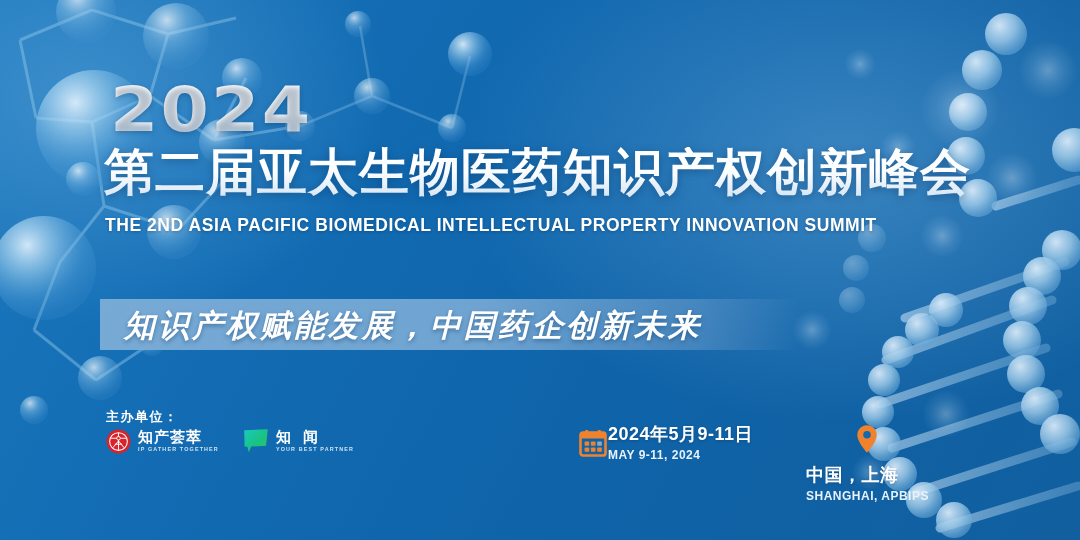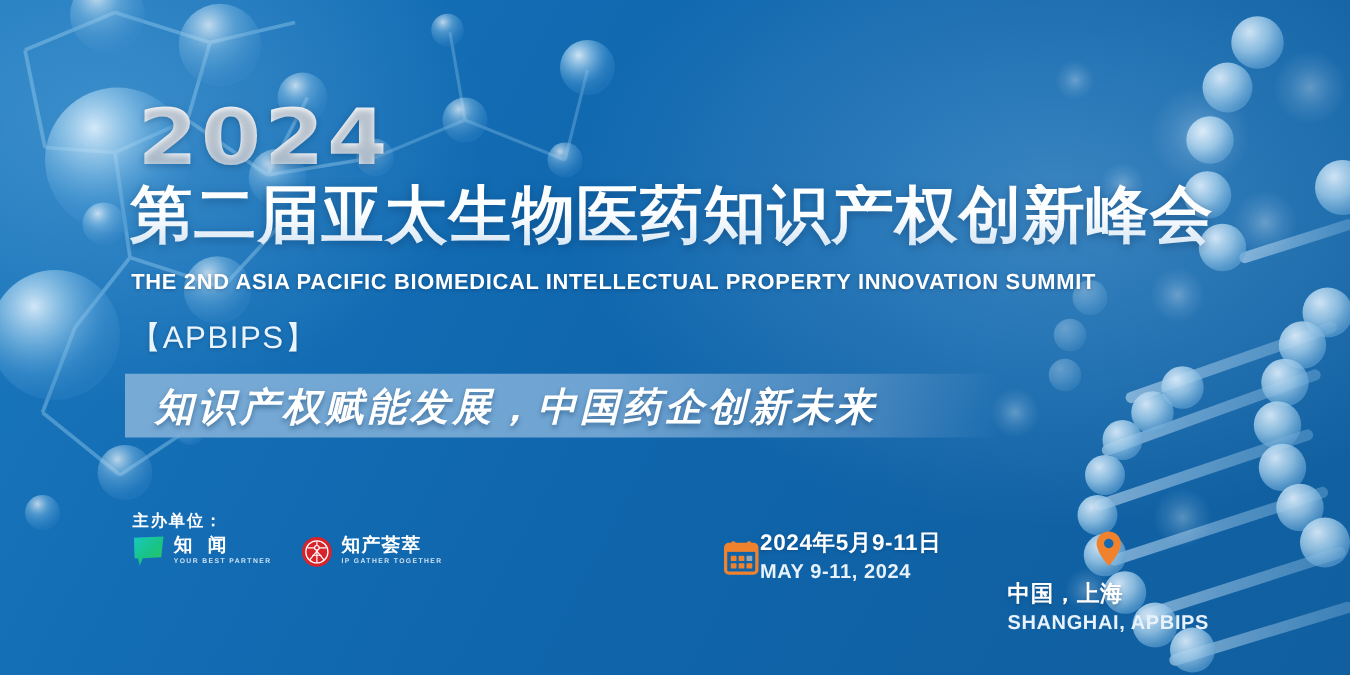--- a/index.html
+++ b/index.html
@@ -130,21 +130,21 @@
   .info-loc  { position:absolute; left:806px; top:424px; display:flex; align-items:center; gap:11px;flex-direction:column; }
   .info-ico  { width:30px; height:30px; flex:none; }
   .info-ico.pin { width:22px; height:30px; }
   .info-txt  { display:flex; flex-direction:column; }
   .info-cn {
     font-size:18px; font-weight:700; color:#ffffff;
     letter-spacing:.5px; line-height:1.22; white-space:nowrap;
     text-shadow:0 1px 3px rgba(0,35,75,.3);
   }
   .info-en {
-    font-size:16px; font-weight:700; color:#e7f2fb;
+    font-size:12px; font-weight:700; color:#e7f2fb;
     letter-spacing:.5px; line-height:1.25; margin-top:2px; white-space:nowrap;
   }
 </style>
 </head>
 <body>
 
 <div id="banner">
 
   <svg class="bg-layer molecules" viewBox="0 0 1080 540" preserveAspectRatio="none">
     <defs>
@@ -275,60 +275,59 @@
   </svg>
 
   <div class="content">
 
     <div class="year">2024</div>
 
     <div class="title-cn">第二届亚太生物医药知识产权创新峰会</div>
 
     <div class="title-en">THE 2ND ASIA PACIFIC BIOMEDICAL INTELLECTUAL PROPERTY INNOVATION SUMMIT</div>
 
-    <div class="abbr">【APBIPS】</div>
 
     <div class="slogan-box"></div>
     <div class="slogan-text">知识产权赋能发展，中国药企创新未来</div>
 
     <div class="org-label">主办单位：</div>
 
     <div class="org-row">
+
+      <div class="org">
+        <svg class="logo-seal" viewBox="0 0 26 26">
+          <circle cx="13" cy="13" r="12.4" fill="#d8232a"></circle>
+          <circle cx="13" cy="13" r="9.2" fill="none" stroke="#ffffff" stroke-width="1.1"></circle>
+          <g stroke="#ffffff" stroke-width="1" fill="none" stroke-linecap="round">
+            <path d="M13 4.6 L13 21.4 M5.4 9.6 L20.6 9.6"></path>
+            <path d="M7.4 19.2 L13 12.4 L18.6 19.2"></path>
+            <path d="M9.6 15.8 L16.4 15.8"></path>
+          </g>
+          <circle cx="13" cy="9.6" r="1.9" fill="#d8232a" stroke="#ffffff" stroke-width="1"></circle>
+        </svg>
+        <div class="org-txt">
+          <div class="org-name tight">知产荟萃</div>
+          <div class="org-tag">IP GATHER TOGETHER</div>
+        </div>
+      </div>
 
       <div class="org">
         <svg class="logo-bubble" viewBox="0 0 26 26">
           <defs>
             <linearGradient id="gbub" x1="0" y1="0" x2="1" y2="1">
               <stop offset="0%" stop-color="#19c9c0"></stop>
               <stop offset="55%" stop-color="#19c383"></stop>
               <stop offset="100%" stop-color="#2ec45f"></stop>
             </linearGradient>
           </defs>
           <path d="M1.2 2.2 L24.8 1.2 L23 17.8 L8.2 18.6 L5.8 24.6 L4.4 18.8 L1.6 18.6 Z" fill="url(#gbub)"></path>
         </svg>
         <div class="org-txt">
           <div class="org-name">知 闻</div>
           <div class="org-tag">YOUR BEST PARTNER</div>
-        </div>
-      </div>
-
-      <div class="org">
-        <svg class="logo-seal" viewBox="0 0 26 26">
-          <circle cx="13" cy="13" r="12.4" fill="#d8232a"></circle>
-          <circle cx="13" cy="13" r="9.2" fill="none" stroke="#ffffff" stroke-width="1.1"></circle>
-          <g stroke="#ffffff" stroke-width="1" fill="none" stroke-linecap="round">
-            <path d="M13 4.6 L13 21.4 M5.4 9.6 L20.6 9.6"></path>
-            <path d="M7.4 19.2 L13 12.4 L18.6 19.2"></path>
-            <path d="M9.6 15.8 L16.4 15.8"></path>
-          </g>
-          <circle cx="13" cy="9.6" r="1.9" fill="#d8232a" stroke="#ffffff" stroke-width="1"></circle>
-        </svg>
-        <div class="org-txt">
-          <div class="org-name tight">知产荟萃</div>
-          <div class="org-tag">IP GATHER TOGETHER</div>
         </div>
       </div>
 
     </div>
 
     <div class="info-date">
       <svg class="info-ico" viewBox="0 0 30 30">
         <rect x="2.5" y="4.5" width="25" height="23" rx="2.6" fill="none" stroke="#f0822e" stroke-width="2.6"></rect>
         <rect x="2.5" y="4.5" width="25" height="6" fill="#f0822e"></rect>
         <rect x="7" y="2" width="3.4" height="5" rx="1.3" fill="#f0822e"></rect>

